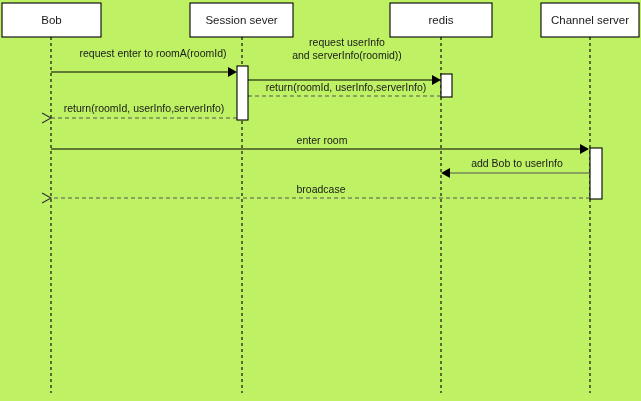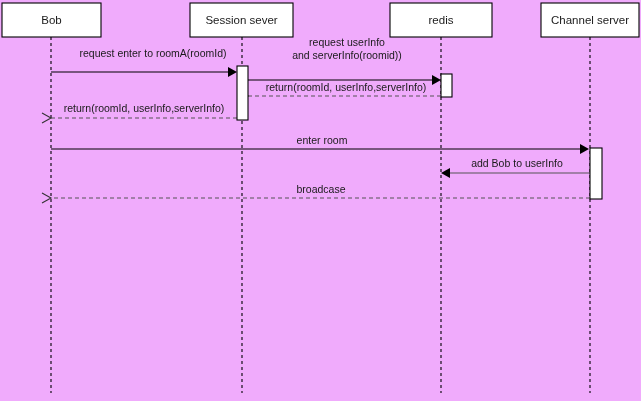--- a/index.html
+++ b/index.html
@@ -9,21 +9,21 @@
     background: #ffffff;
   }
   body {
     font-family: "Liberation Sans", sans-serif;
     color: #1a1a1a;
   }
   #canvas {
     position: relative;
     width: 641px;
     height: 401px;
-    background: #f0abfc;
+    background: #bef264;
     overflow: hidden;
   }
   #diagram-svg {
     position: absolute;
     left: 0;
     top: 0;
     width: 641px;
     height: 401px;
     display: block;
   }

